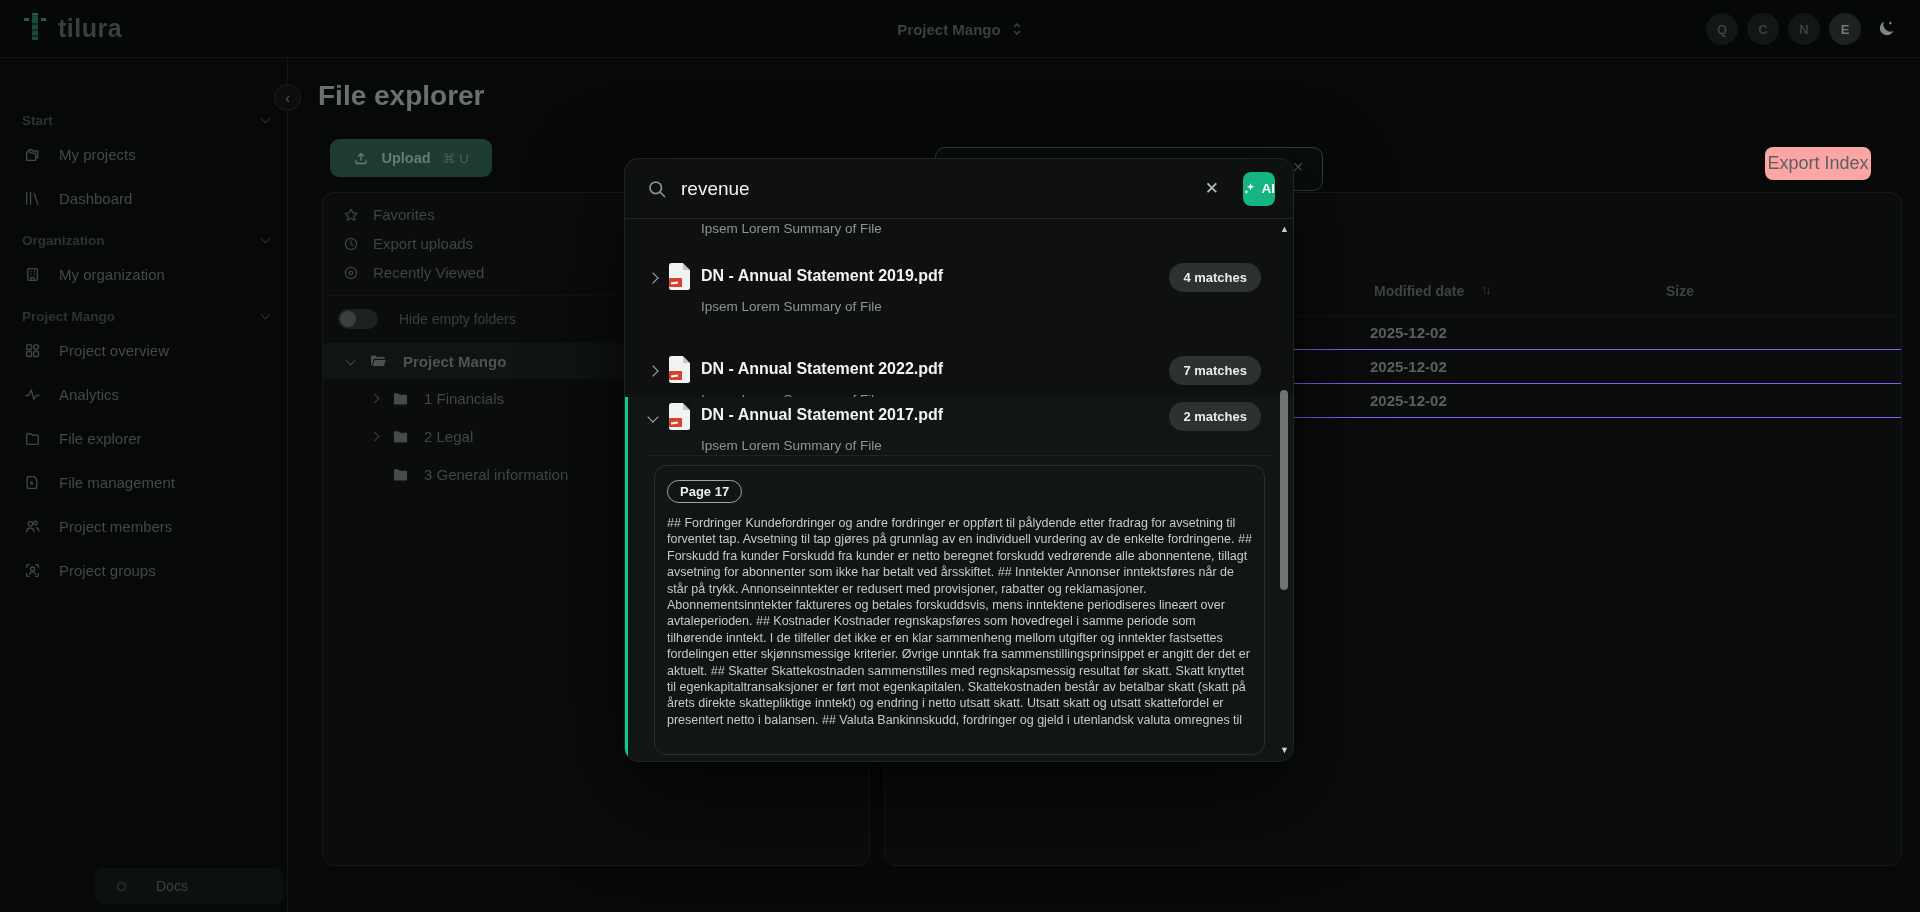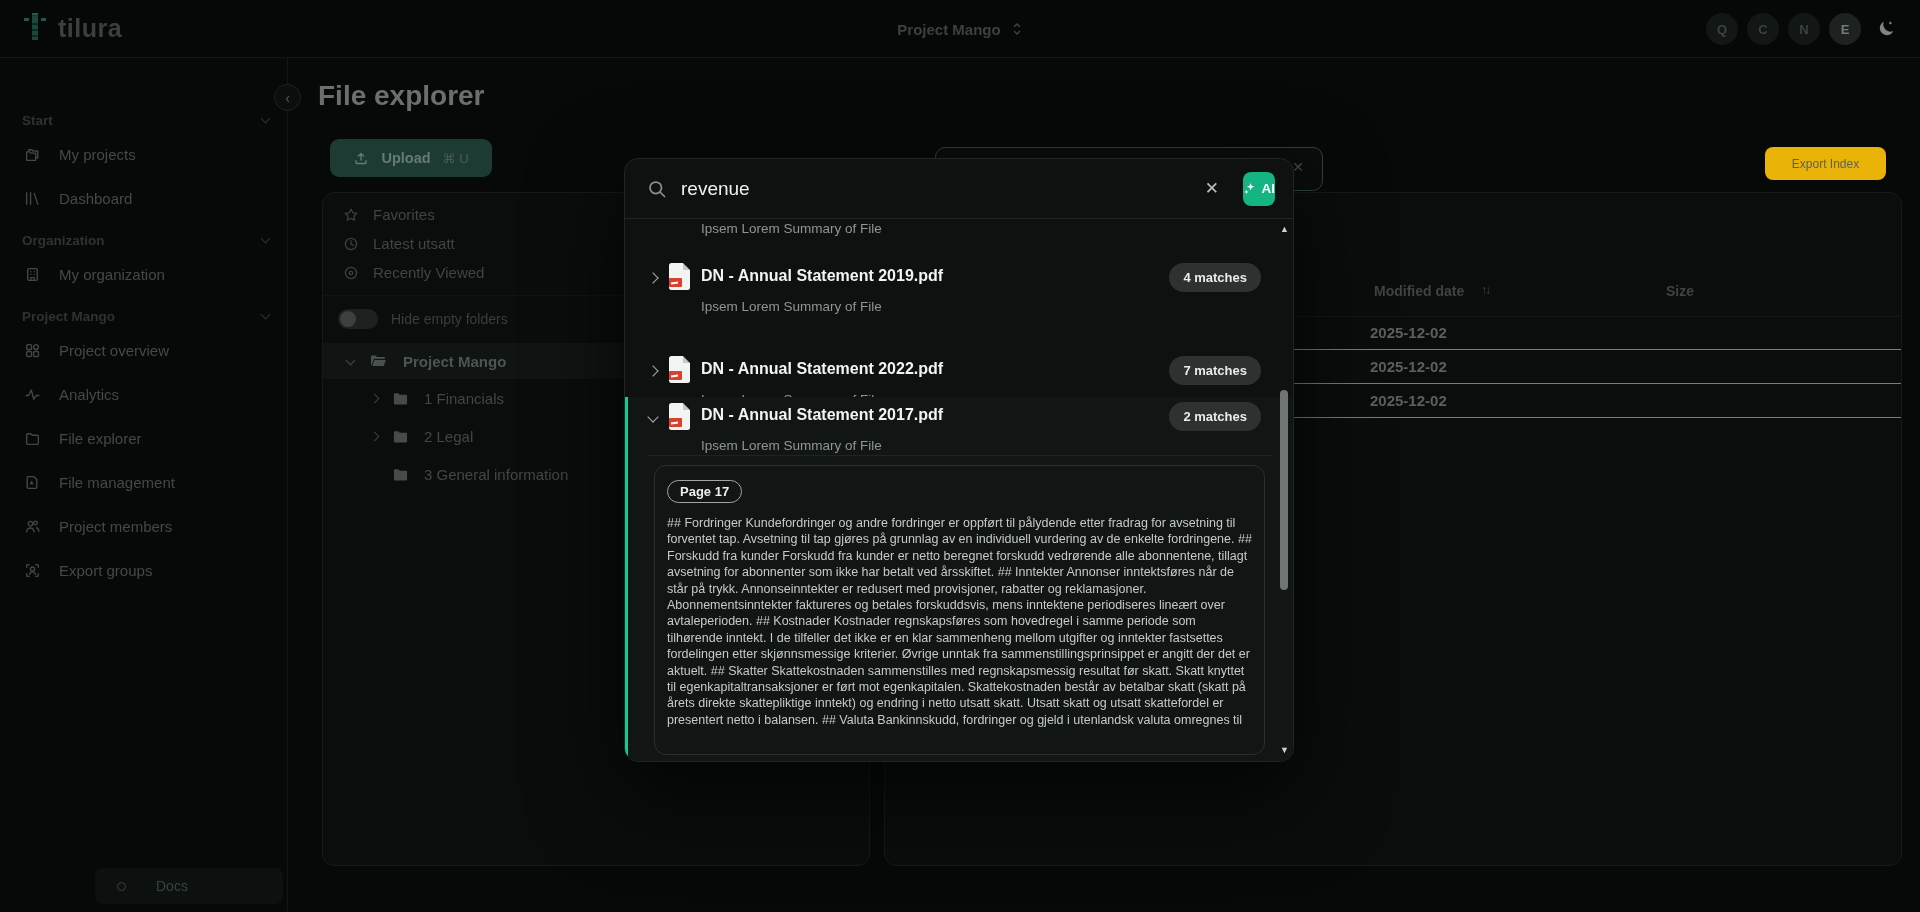--- a/index.html
+++ b/index.html
@@ -27,31 +27,31 @@
   .docs-dot { width:9px; height:9px; border:1.4px solid #3c4240; border-radius:50%; }
 
   
   #main { position:absolute; left:288px; top:58px; right:0; bottom:0; z-index:1; }
   .collapse-btn { position:absolute; left:-14px; top:26px; width:27px; height:27px; border-radius:50%; background:#0b0e0d; border:1px solid #1d2120; color:#575d5a; display:flex; align-items:center; justify-content:center; font-size:14px; z-index:2; }
   .h1 { position:absolute; left:30px; top:22px; font-size:28px; font-weight:700; color:#6a706d; }
   .btn-upload { position:absolute; left:42px; top:81px; width:162px; height:38px; background:#1d3b33; border-radius:9px; display:flex; align-items:center; justify-content:center; gap:12px; color:#667b73; font-size:14.5px; font-weight:600; }
   .btn-upload .short { color:#4b5c55; font-size:13px; font-weight:400; }
   .search-behind { position:absolute; left:647px; top:89px; width:388px; height:44px; border:1px solid #27463d; background:#0a0d0c; border-radius:10px; }
   .search-behind .x { position:absolute; right:18px; top:11px; color:#474d4a; font-size:14px; }
-  .btn-export { position:absolute; left:1477px; top:89px; width:121px; height:33px; background:#eab308; border-radius:8px; color:#5b615e; font-size:12px; display:flex; align-items:center; justify-content:center; }
+  .btn-export { position:absolute; left:1477px; top:89px; width:106px; height:33px; background:#fca5a5; border-radius:8px; color:#5b615e; font-size:18px; display:flex; align-items:center; justify-content:center; }
 
   .panel { position:absolute; background:#0a0d0c; border:1px solid #151918; border-radius:12px; }
   #panel-left  { left:34px; top:134px; width:548px; bottom:46px; }
   #panel-right { left:596px; right:18px; top:134px; bottom:46px; }
 
   .ql-row { height:29px; display:flex; align-items:center; gap:14px; padding-left:20px; color:#3f4542; font-size:15px; }
   .ql-row .ic { width:16px; height:16px; color:#3b413e; }
   #ql-wrap { padding-top:7px; }
   .pl-div { position:absolute; left:0; right:0; top:102px; height:1px; background:#111413; }
-  .toggle-row { position:absolute; left:15px; top:112px; height:28px; display:flex; align-items:center; gap:13px; }
+  .toggle-row { position:absolute; left:15px; top:112px; height:28px; display:flex; align-items:center; gap:21px; }
   .toggle { width:40px; height:20px; border-radius:10px; background:#1d2220; position:relative; }
   .toggle .knob { position:absolute; left:2px; top:2px; width:16px; height:16px; border-radius:50%; background:#3b413e; }
   .toggle-label { color:#383e3b; font-size:14px; }
   .tree-root { position:absolute; left:0; right:0; top:150px; height:36px; background:#101413; display:flex; align-items:center; color:#4e5451; font-size:15px; font-weight:600; }
   .tree-root .chev-d { width:7px; height:7px; border-right:1.6px solid #454b48; border-bottom:1.6px solid #454b48; transform:rotate(45deg); margin:-2px 0 0 24px; }
   .tree-root .ic { width:18px; height:18px; color:#4b514d; margin-left:15px; }
   .tree-root .lbl { margin-left:16px; }
   .tree-child { position:absolute; left:0; right:0; height:38px; display:flex; align-items:center; color:#414744; font-size:15px; }
   .tree-child .chev-r { width:7px; height:7px; border-right:1.5px solid #3c4240; border-bottom:1.5px solid #3c4240; transform:rotate(-45deg); margin-left:48px; }
   .tree-child .chev-none { width:7px; margin-left:48px; }
@@ -200,21 +200,21 @@
         <path d="M11.8 9.2c1.2.4 2 1.6 2.3 3.2"></path>
       </svg>
     <span>Project members</span>
   </div>
   <div class="side-item">
     <svg class="ic" viewBox="0 0 16 16" fill="none" stroke="currentColor" stroke-width="1.3" stroke-linecap="round">
         <circle cx="8" cy="6.6" r="1.9"></circle>
         <path d="M5.2 11.6c.4-1.5 1.4-2.3 2.8-2.3s2.4.8 2.8 2.3"></path>
         <path d="M2.5 5V3.6a1.1 1.1 0 0 1 1.1-1.1H5M11 2.5h1.4a1.1 1.1 0 0 1 1.1 1.1V5M13.5 11v1.4a1.1 1.1 0 0 1-1.1 1.1H11M5 13.5H3.6a1.1 1.1 0 0 1-1.1-1.1V11"></path>
       </svg>
-    <span>Export groups</span>
+    <span>Project groups</span>
   </div>
 
   <div class="docs-row">
     <span class="docs-dot"></span>
     <span>Docs</span>
   </div>
 </div>
 
 <div id="main">
   <div class="collapse-btn">‹</div>
@@ -239,21 +239,21 @@
         <svg class="ic" viewBox="0 0 16 16" fill="none" stroke="currentColor" stroke-width="1.3" stroke-linejoin="round">
             <path d="M8 2.2l1.8 3.6 4 .6-2.9 2.8.7 4L8 11.3l-3.6 1.9.7-4L2.2 6.4l4-.6z"></path>
           </svg>
         <span>Favorites</span>
       </div>
       <div class="ql-row">
         <svg class="ic" viewBox="0 0 16 16" fill="none" stroke="currentColor" stroke-width="1.3" stroke-linecap="round">
             <circle cx="8" cy="8" r="5.6"></circle>
             <path d="M8 4.8v3.4l2.1 1.2"></path>
           </svg>
-        <span>Latest utsatt</span>
+        <span>Export uploads</span>
       </div>
       <div class="ql-row">
         <svg class="ic" viewBox="0 0 16 16" fill="none" stroke="currentColor" stroke-width="1.3">
             <circle cx="8" cy="8" r="5.6"></circle>
             <circle cx="8" cy="8" r="1.7"></circle>
           </svg>
         <span>Recently Viewed</span>
       </div>
     </div>
     <div class="pl-div"></div>

